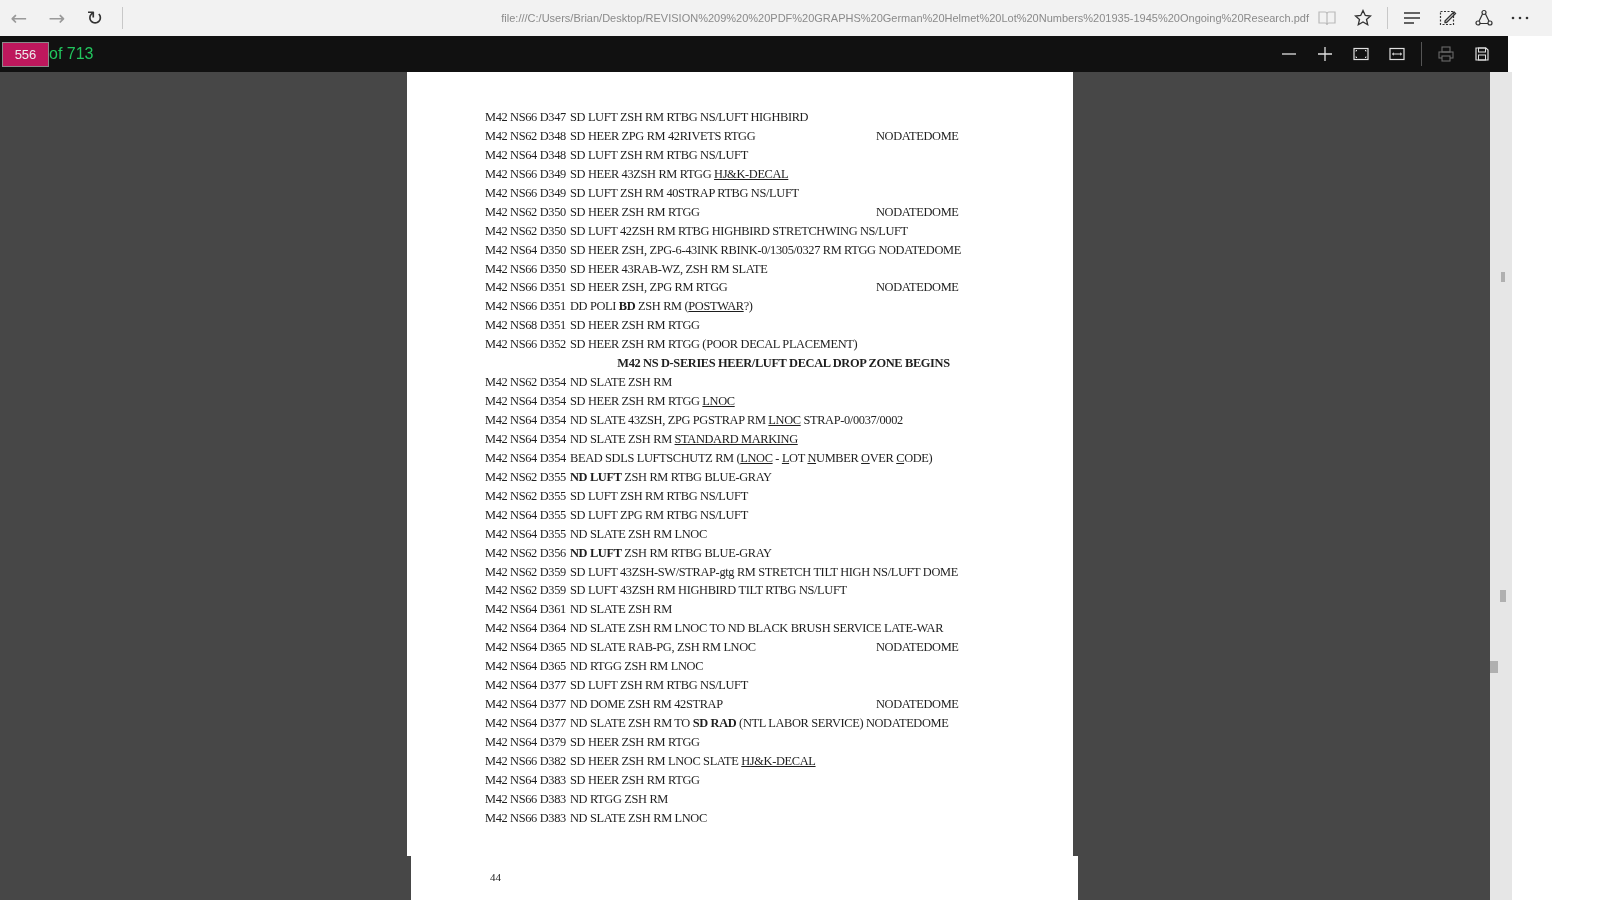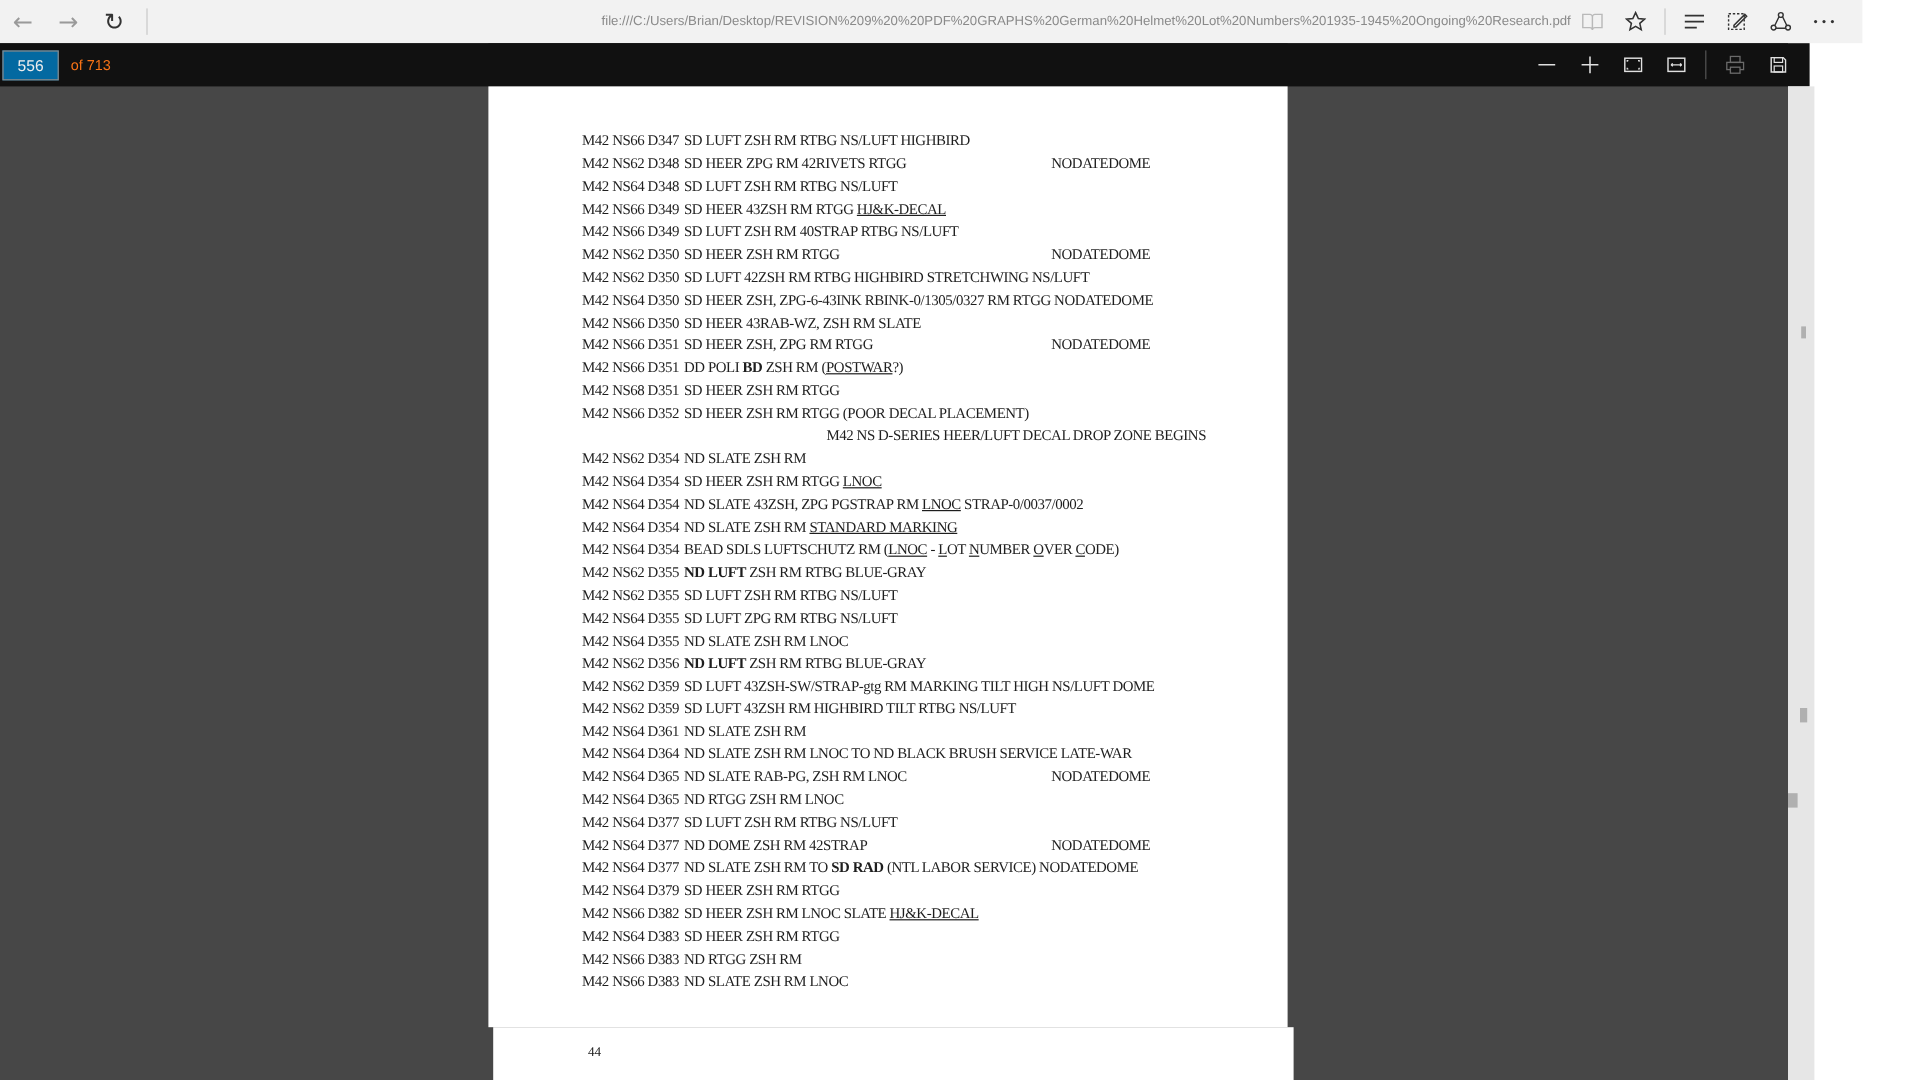--- a/index.html
+++ b/index.html
@@ -13,22 +13,22 @@
   .addr-sep { width: 1px; height: 22px; background: #c8c8c8; margin: 0 10px 0 8px; }
   .address { font-family: "Liberation Sans", sans-serif; font-size: 11px; color: #8a8a8a; white-space: nowrap; flex: 1; text-align: right; }
   .tb-icons { display: flex; align-items: center; gap: 0; margin-right: 14px; }
   .tb-icon { width: 36px; height: 36px; display: flex; align-items: center; justify-content: center; color: #333; }
   .tb-icon.dim { color: #b9b9b9; }
   .tb-divider { width: 1px; height: 22px; background: #c8c8c8; margin: 0 6px; }
 
   
   .viewer { position: absolute; left: 0; top: 36px; width: 1490px; height: 864px; background: #474747; }
   .pdf-toolbar { position: absolute; left: 0; top: 36px; width: 1508px; height: 36px; background: #111111; display: flex; align-items: center; }
-  .page-input { margin-left: 2px; width: 47px; height: 25px; border: 1px solid #8a8a8a; background: #0369a1; color: #ededed; font-family: "Liberation Sans", sans-serif; font-size: 13px; text-align: center; }
-  .page-of { color: #f97316; font-family: "Liberation Sans", sans-serif; font-size: 12px; margin-left: 10px; }
+  .page-input { margin-left: 2px; width: 47px; height: 25px; border: 1px solid #8a8a8a; background: #be185d; color: #ededed; font-family: "Liberation Sans", sans-serif; font-size: 13px; text-align: center; }
+  .page-of { color: #22c55e; font-family: "Liberation Sans", sans-serif; font-size: 16px; margin-left: 0; }
   .pdf-tools { position: absolute; right: 8px; top: 0; height: 36px; display: flex; align-items: center; }
   .pdf-tool { width: 36px; height: 36px; display: flex; align-items: center; justify-content: center; color: #e0e0e0; }
   .pdf-tool.dim { color: #6a6a6a; }
   .pdf-divider { width: 1px; height: 24px; background: #555; margin: 0 6px; }
 
   
   .prev-page-edge { position: absolute; left: 407px; top: 36px; width: 666px; height: 9px; background: #333; }
 
   
   .scroll-strip { position: absolute; left: 1490px; top: 72px; width: 22px; height: 828px; background: #e6e6e6; }
@@ -36,21 +36,21 @@
 
   
   .page { position: absolute; left: 407px; top: 72px; width: 666px; height: 784px; background: #ffffff; }
   .page-next { position: absolute; left: 411px; top: 856px; width: 667px; height: 44px; background: #ffffff; }
   .page-number { position: absolute; left: 490px; top: 871px; font-family: "Liberation Serif", serif; font-size: 11px; color: #222; }
 
   .lines { position: absolute; left: 485px; top: 108px; width: 520px; }
   .line { position: relative; height: 18.95px; font-family: "Liberation Serif", serif; font-size: 12.4px; color: #1e1e1e; white-space: nowrap; letter-spacing: -0.35px; line-height: 18.95px; }
   .line .code { display: inline-block; width: 85px; }
   .line .right { position: absolute; left: 391px; top: 0; }
-  .line.heading { text-align: right; padding-left: 77px; font-weight: normal; }
+  .line.heading { text-align: center; padding-left: 77px; font-weight: bold; }
   u { }
   b { font-weight: bold; }
 </style>
 </head>
 <body>
 
 <div class="browser-bar">
   <div class="nav-btn">
     <span>←</span>
   </div>
@@ -178,21 +178,21 @@
     <div class="line"><span class="code">M42 NS62 D354</span><span><span>ND SLATE ZSH RM</span></span></div>
     <div class="line"><span class="code">M42 NS64 D354</span><span><span>SD HEER ZSH RM RTGG  </span><u>LNOC</u></span></div>
     <div class="line"><span class="code">M42 NS64 D354</span><span><span>ND SLATE 43ZSH, ZPG PGSTRAP RM </span><u>LNOC</u><span> STRAP-0/0037/0002</span></span></div>
     <div class="line"><span class="code">M42 NS64 D354</span><span><span>ND SLATE ZSH RM </span><u>STANDARD MARKING</u></span></div>
     <div class="line"><span class="code">M42 NS64 D354</span><span><span>BEAD SDLS LUFTSCHUTZ RM (</span><u>LNOC</u><span> - </span><u>L</u><span>OT </span><u>N</u><span>UMBER </span><u>O</u><span>VER </span><u>C</u><span>ODE)</span></span></div>
     <div class="line"><span class="code">M42 NS62 D355</span><span><b>ND LUFT</b><span> ZSH RM RTBG BLUE-GRAY</span></span></div>
     <div class="line"><span class="code">M42 NS62 D355</span><span><span>SD LUFT ZSH RM RTBG NS/LUFT</span></span></div>
     <div class="line"><span class="code">M42 NS64 D355</span><span><span>SD LUFT ZPG RM RTBG NS/LUFT</span></span></div>
     <div class="line"><span class="code">M42 NS64 D355</span><span><span>ND SLATE ZSH RM LNOC</span></span></div>
     <div class="line"><span class="code">M42 NS62 D356</span><span><b>ND LUFT</b><span> ZSH RM RTBG BLUE-GRAY</span></span></div>
-    <div class="line"><span class="code">M42 NS62 D359</span><span><span>SD LUFT 43ZSH-SW/STRAP-gtg RM MARKING TILT HIGH NS/LUFT DOME</span></span></div>
+    <div class="line"><span class="code">M42 NS62 D359</span><span><span>SD LUFT 43ZSH-SW/STRAP-gtg RM STRETCH TILT HIGH NS/LUFT DOME</span></span></div>
     <div class="line"><span class="code">M42 NS62 D359</span><span><span>SD LUFT 43ZSH RM HIGHBIRD TILT RTBG NS/LUFT</span></span></div>
     <div class="line"><span class="code">M42 NS64 D361</span><span><span>ND SLATE ZSH RM</span></span></div>
     <div class="line"><span class="code">M42 NS64 D364</span><span><span>ND SLATE ZSH RM LNOC TO ND BLACK BRUSH SERVICE LATE-WAR</span></span></div>
     <div class="line"><span class="code">M42 NS64 D365</span><span><span>ND SLATE RAB-PG, ZSH RM LNOC</span></span><span class="right">NODATEDOME</span></div>
     <div class="line"><span class="code">M42 NS64 D365</span><span><span>ND RTGG ZSH RM LNOC</span></span></div>
     <div class="line"><span class="code">M42 NS64 D377</span><span><span>SD LUFT ZSH RM RTBG NS/LUFT</span></span></div>
     <div class="line"><span class="code">M42 NS64 D377</span><span><span>ND DOME ZSH RM 42STRAP</span></span><span class="right">NODATEDOME</span></div>
     <div class="line"><span class="code">M42 NS64 D377</span><span><span>ND SLATE ZSH RM TO </span><b>SD RAD</b><span> (NTL LABOR SERVICE)   NODATEDOME</span></span></div>
     <div class="line"><span class="code">M42 NS64 D379</span><span><span>SD HEER ZSH RM RTGG</span></span></div>
     <div class="line"><span class="code">M42 NS66 D382</span><span><span>SD HEER ZSH RM LNOC SLATE </span><u>HJ&amp;K-DECAL</u></span></div>

